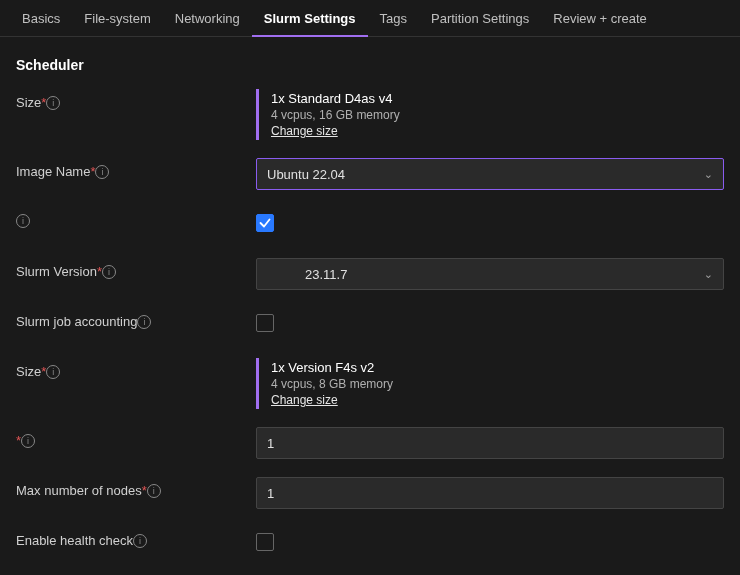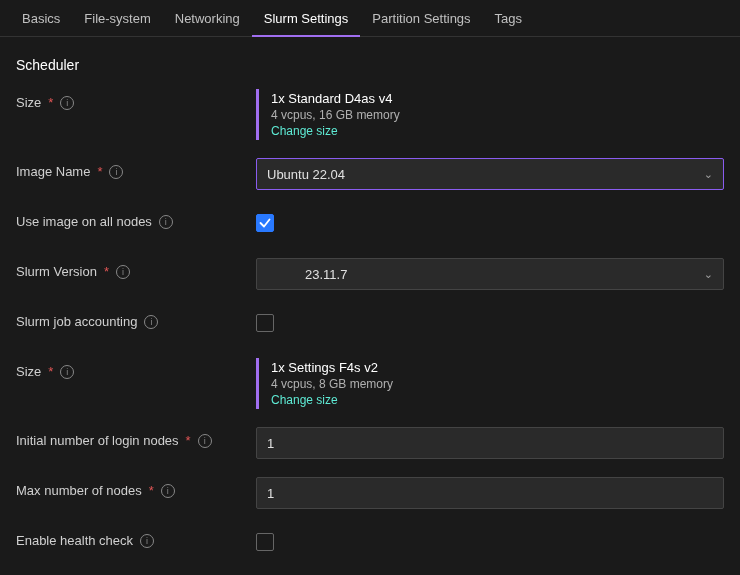--- a/index.html
+++ b/index.html
@@ -27,58 +27,58 @@
       display: flex;
       align-items: center;
       cursor: pointer;
       color: #c0c0c0;
       font-size: 13px;
       position: relative;
       white-space: nowrap;
     }
     .nav-tab.active {
       color: #fff;
-      font-weight: 400;
+      font-weight: 700;
     }
     .nav-tab.active::after {
       content: '';
       position: absolute;
       bottom: 0;
       left: 0;
       right: 0;
       height: 2px;
       background: #a06ef0;
     }
 
     
     .content {
       padding: 20px 16px;
     }
 
     
     .section-heading {
       font-size: 14px;
-      font-weight: 400;
+      font-weight: 700;
       color: #fff;
       margin-bottom: 16px;
     }
 
     
     .form-row {
       display: flex;
       align-items: flex-start;
       margin-bottom: 18px;
       min-height: 32px;
     }
     .form-label {
       width: 240px;
       min-width: 240px;
       display: flex;
       align-items: center;
-      gap: 7px;
+      gap: 0;
       padding-top: 6px;
       color: #d0d0d0;
       font-size: 13px;
     }
     .form-label .required {
       color: #e05555;
     }
     .info-icon {
       display: inline-flex;
       align-items: center;
@@ -105,24 +105,25 @@
       font-weight: 400;
       color: #fff;
       font-size: 13px;
     }
     .size-detail {
       color: #b0b0b0;
       font-size: 12px;
       margin-top: 2px;
     }
     .size-change {
-      color: #5eead4;
+      color: #e5e5e5;
       font-size: 12px;
       margin-top: 2px;
       cursor: pointer;
+      text-decoration: underline;
     }
 
     
     .dropdown {
       width: 100%;
       background: #2a2a2a;
       border: 1px solid #8a5cf0;
       border-radius: 2px;
       color: #e0e0e0;
       padding: 6px 10px;
@@ -187,22 +188,23 @@
     }
   </style>
 </head>
 <body>
 
 <nav class="nav-tabs">
   <div class="nav-tab">Basics</div>
   <div class="nav-tab">File-system</div>
   <div class="nav-tab">Networking</div>
   <div class="nav-tab active">Slurm Settings</div>
+  <div class="nav-tab">Tags</div>
   <div class="nav-tab">Partition Settings</div>
-  <div class="nav-tab">Tags</div>
+  <div class="nav-tab">Review + create</div>
 </nav>
 
 <div class="content">
 
   <div class="section-heading">Scheduler</div>
 
   <div class="form-row">
     <div class="form-label">
       <span>Size</span>
       <span class="required">*</span>
@@ -226,21 +228,20 @@
     <div class="form-value">
       <div class="dropdown">
         <span>Ubuntu 22.04</span>
         <span class="dropdown-arrow">⌄</span>
       </div>
     </div>
   </div>
 
   <div class="form-row">
     <div class="form-label">
-      <span>Use image on all nodes</span>
       <span class="info-icon">i</span>
     </div>
     <div class="form-value">
       <div class="checkbox-container">
         <div class="cb-checked">
           <svg viewBox="0 0 12 12" fill="none" xmlns="http://www.w3.org/2000/svg">
             <polyline points="1.5,6 5,9.5 10.5,2.5" stroke="white" stroke-width="1.8" stroke-linecap="round" stroke-linejoin="round"></polyline>
           </svg>
         </div>
       </div>
@@ -276,30 +277,29 @@
   <div class="section-divider"></div>
 
   <div class="form-row">
     <div class="form-label">
       <span>Size</span>
       <span class="required">*</span>
       <span class="info-icon">i</span>
     </div>
     <div class="form-value">
       <div class="size-block">
-        <div class="size-name">1x Settings F4s v2</div>
+        <div class="size-name">1x Version F4s v2</div>
         <div class="size-detail">4 vcpus, 8 GB memory</div>
         <div class="size-change">Change size</div>
       </div>
     </div>
   </div>
 
   <div class="form-row">
     <div class="form-label">
-      <span>Initial number of login nodes</span>
       <span class="required">*</span>
       <span class="info-icon">i</span>
     </div>
     <div class="form-value">
       <input type="text" class="text-input" value="1" style="">
     </div>
   </div>
 
   <div class="form-row">
     <div class="form-label">

